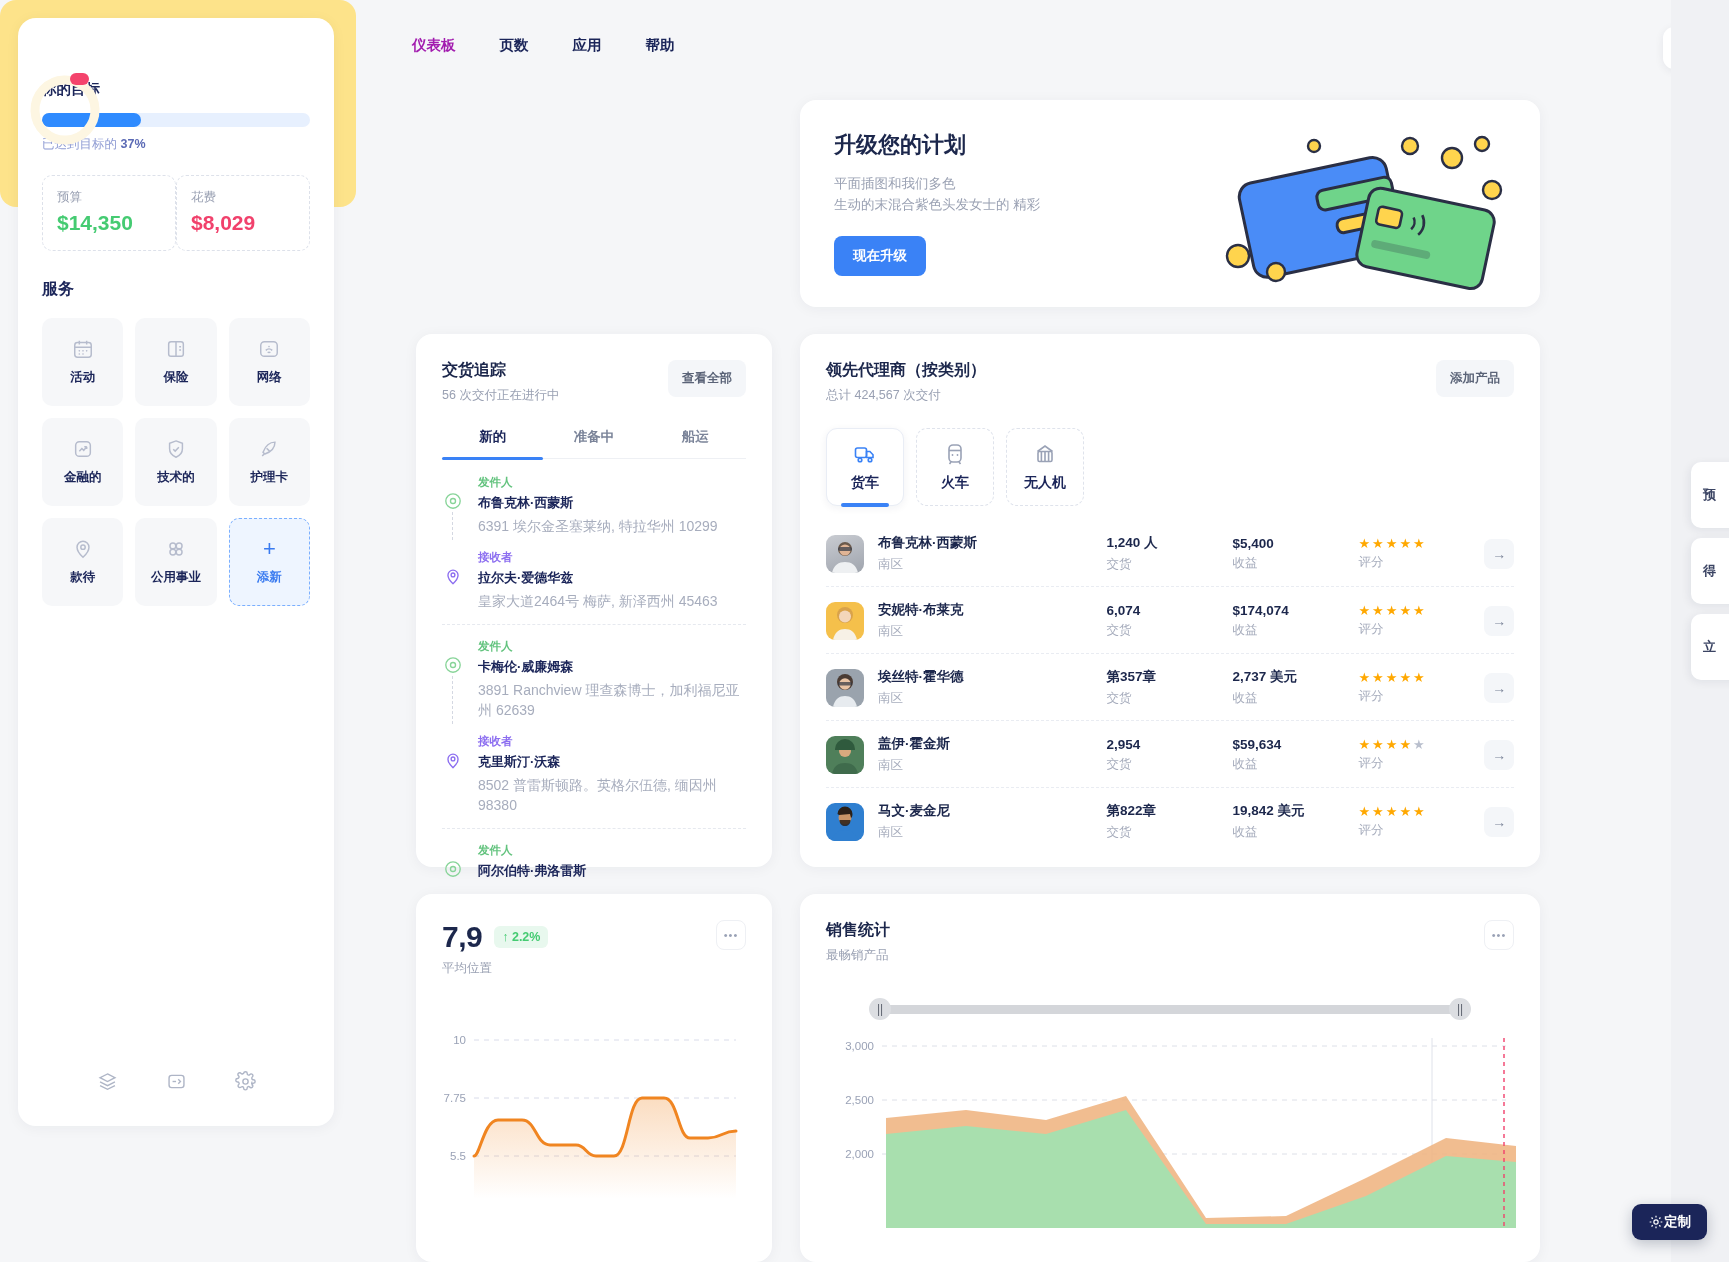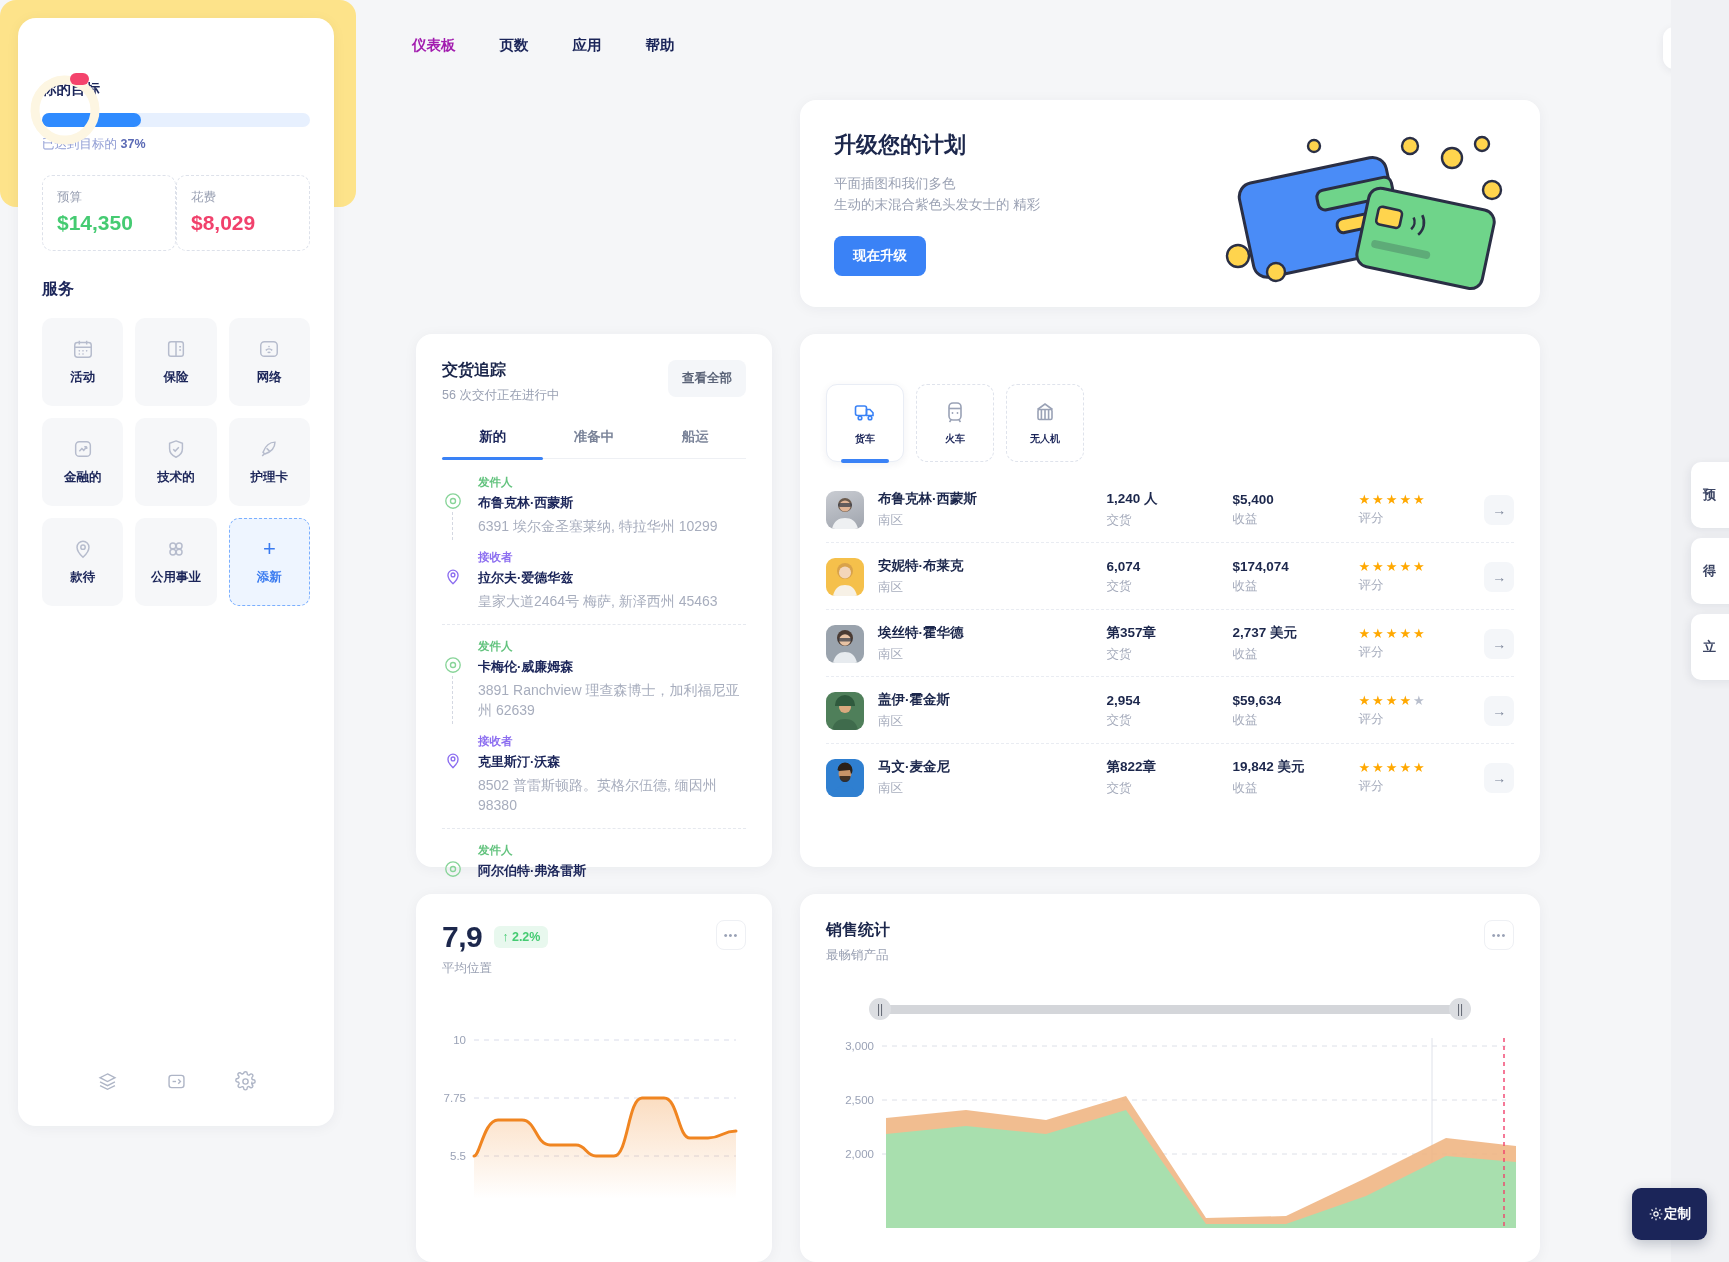--- a/index.html
+++ b/index.html
@@ -171,21 +171,21 @@
   }
 
   
   .agents { left: 800px; top: 334px; width: 740px; height: 533px; padding: 26px 26px 0 26px; }
   .mode-row { display: flex; gap: 12px; margin-top: 24px; }
   .mode {
     width: 78px; height: 78px; border-radius: 11px; border: 1px dashed #dfe3ec;
     display: flex; flex-direction: column; align-items: center; justify-content: center; gap: 8px;
     cursor: pointer; position: relative; background: #fff;
   }
-  .mode-label { font-size: 10px; font-weight: 600; color: #1b2559; }
+  .mode-label { font-size: 14px; font-weight: 600; color: #1b2559; }
   .mode.active { border: 1px solid #e9edf5; box-shadow: 0 2px 9px rgba(20,30,60,.06); }
   .mode.active .mode-ico { color: #3a82f6; }
   .mode.active::after {
     content: ""; position: absolute; left: 14px; right: 14px; bottom: -2px; height: 4px;
     background: #3a82f6; border-radius: 3px;
   }
   .mode-ico { color: #9aa2b6; }
 
   .agent-row {
     display: flex; align-items: center; padding: 14px 0 13px 0;
@@ -244,21 +244,21 @@
 
   
   .rail { position: absolute; right: 0; top: 0; width: 58px; height: 1262px; background: #f0f1f4; }
   .rail-btn {
     position: absolute; right: -14px; width: 52px; background: #fff;
     border-radius: 10px 0 0 10px; box-shadow: -2px 2px 10px rgba(20,30,60,.07);
     display: flex; align-items: center; padding-left: 12px;
     font-size: 13px; font-weight: 600; color: #3b4463;
   }
   .cust-btn {
-    position: absolute; right: 22px; bottom: 22px; height: 52px;
+    position: absolute; right: 22px; bottom: 22px; height: 36px;
     background: #1b2559; color: #fff; border-radius: 9px; display: flex;
     align-items: center; gap: 0; padding: 0 16px; font-size: 13.5px;
     font-weight: 600; cursor: pointer; border: none;
     box-shadow: 0 4px 14px rgba(20,30,60,.25);
   }
 </style>
 </head>
 <body>
 
 <div class="page">
@@ -562,20 +562,27 @@
           </svg>
           <div class="tr-kind from">发件人</div>
           <div class="tr-name">阿尔伯特·弗洛雷斯</div>
         </div>
       </div>
 
     </div>
   </section>
 
   <section class="card agents">
+    <div class="card-head">
+      <div>
+        <div class="card-title">领先代理商（按类别）</div>
+        <div class="card-sub">总计 424,567 次交付</div>
+      </div>
+      <button class="add-prod">添加产品</button>
+    </div>
 
     <div class="mode-row">
       <div class="mode active">
         <svg class="mode-ico" width="24" height="24" viewBox="0 0 24 24" fill="none" stroke="currentColor" stroke-width="1.6">
           <rect x="2.5" y="6" width="11" height="9.5" rx="2"></rect>
             <path d="M13.5 9.5h3.4l3.1 3.3v2.7h-6.5z"></path>
           <circle cx="7" cy="18" r="1.8"></circle>
             <circle cx="17" cy="18" r="1.8"></circle>
         </svg>
         <span class="mode-label">货车</span>

